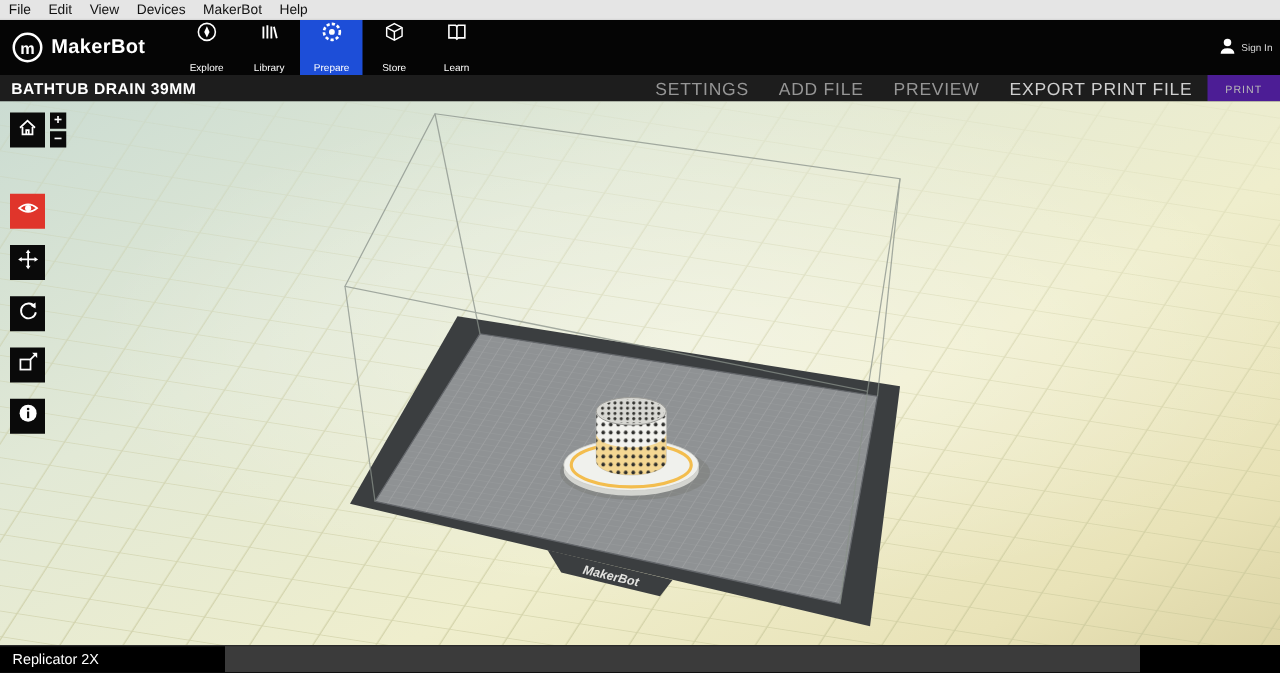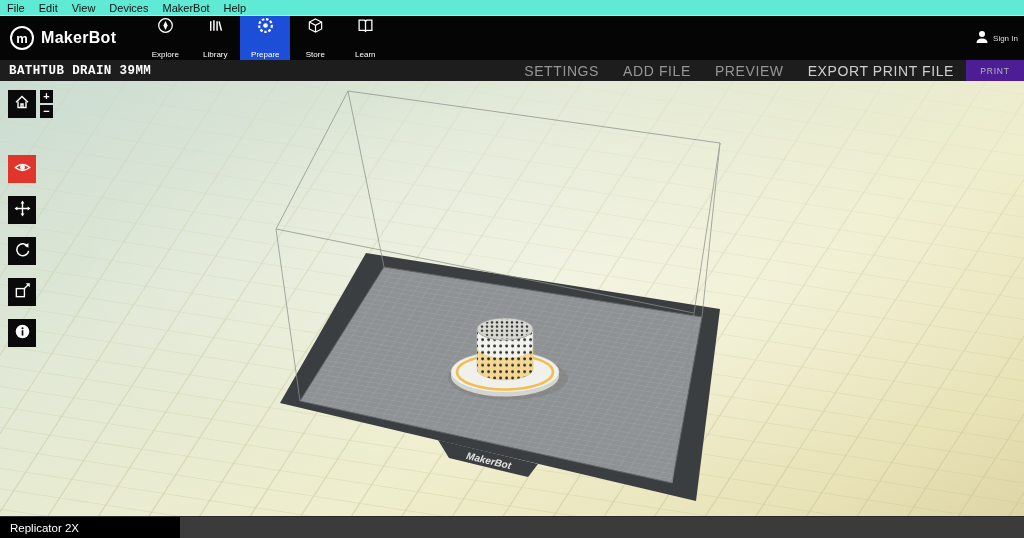--- a/index.html
+++ b/index.html
@@ -1,36 +1,36 @@
 <!DOCTYPE html>
 <html><head>
 <meta charset="utf-8">
 <style>
   * { margin:0; padding:0; box-sizing:border-box; }
   html,body { width:1024px; height:538px; overflow:hidden; font-family:"Liberation Sans", sans-serif; background:#000; }
   .app { position:relative; width:1024px; height:538px; }
 
   
-  .menubar { height:16px; background:#5eead4; border-bottom:1px solid #d8d8d8; display:flex; align-items:center; font-size:11px; color:#111; }
+  .menubar { height:16px; background:#e5e5e5; border-bottom:1px solid #d8d8d8; display:flex; align-items:center; font-size:11px; color:#111; }
   .menubar .menu-item { padding:0 7px; line-height:16px; cursor:default; }
 
   
   .toolbar { height:44px; background:#050505; display:flex; align-items:stretch; }
   .brand { display:flex; align-items:center; padding:0 14px 0 10px; gap:7px; }
   .brand .logo-circle { width:24px; height:24px; border:2px solid #fff; border-radius:50%; display:flex; align-items:center; justify-content:center; color:#fff; font-weight:bold; font-size:13px; }
   .brand .wordmark { color:#fff; font-size:16px; font-weight:bold; letter-spacing:0.3px; }
   .nav { display:flex; align-items:stretch; margin-left:10px; }
   .nav-item { width:50px; display:flex; flex-direction:column; align-items:center; justify-content:center; gap:16px; color:#fff; font-size:8px; cursor:pointer; }
   .nav-item.active { background:#1d4ed8; }
   .nav-item svg { display:block; }
   .signin { margin-left:auto; width:56px; display:flex; flex-direction:row; align-items:center; justify-content:center; gap:3px; color:#ddd; font-size:8px; cursor:pointer; }
 
   
   .titlebar { height:21px; background:#1d1d1d; display:flex; align-items:stretch; }
-  .doc-title { display:flex; align-items:center; padding-left:9px; color:#fff; font-size:12.5px; font-weight:bold; letter-spacing:0.4px;font-family:Liberation Mono, monospace; }
+  .doc-title { display:flex; align-items:center; padding-left:9px; color:#fff; font-size:12.5px; font-weight:bold; letter-spacing:0.4px; }
   .actions { margin-left:auto; display:flex; align-items:stretch; }
   .action { display:flex; align-items:center; padding:0 12px; font-size:14px; letter-spacing:0.6px; color:#969696; cursor:pointer; }
   .action.disabled { color:#555; cursor:default; }
   .action.bright { color:#cfcfcf; }
   .print-box { width:58px; background:#4c1d95; color:#b9b9b9; display:flex; align-items:center; justify-content:center; font-size:8.5px; letter-spacing:0.8px; cursor:default; }
 
   
   .main { position:absolute; top:81px; left:0; width:1024px; height:435px; overflow:hidden;
           background:
             radial-gradient(ellipse at 55% 45%, rgba(255,255,255,0.38), rgba(255,255,255,0) 62%),
@@ -44,21 +44,21 @@
   .t-home { left:8px; top:9px; }
   .t-zin  { left:40px; top:9px; }
   .t-zout { left:40px; top:24px; }
   .t-eye  { left:8px; top:74px; }
   .t-move { left:8px; top:115px; }
   .t-rot  { left:8px; top:156px; }
   .t-scale{ left:8px; top:197px; }
   .t-info { left:8px; top:238px; }
 
   
-  .statusbar { position:absolute; top:516px; left:0; width:1024px; height:22px; background:#3b3b3b; border-top:1px solid #2a2a2a; display:flex; align-items:stretch; }
+  .statusbar { position:absolute; top:516px; left:0; width:912px; height:22px; background:#3b3b3b; border-top:1px solid #2a2a2a; display:flex; align-items:stretch; }
   .device-chip { width:180px; background:#000; color:#fff; display:flex; align-items:center; padding-left:10px; font-size:11.5px; }
 </style>
 </head>
 <body>
 
 <div class="app">
 
   <div class="menubar">
     <span class="menu-item">File</span>
     <span class="menu-item">Edit</span>

